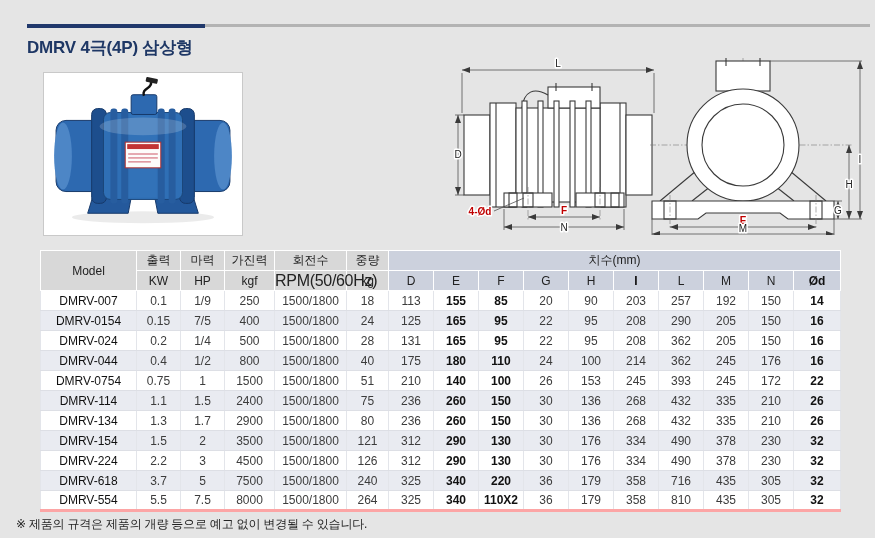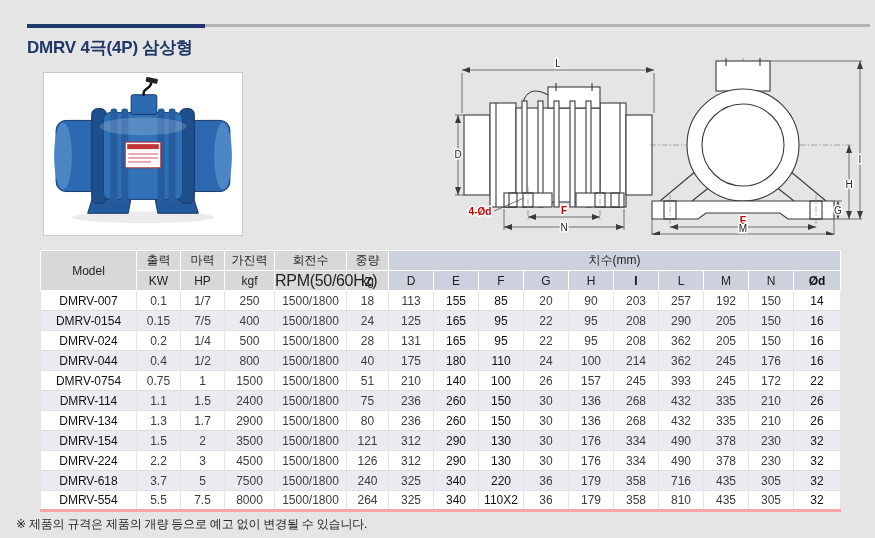--- a/index.html
+++ b/index.html
@@ -36,21 +36,21 @@
                   border:1px solid #ffffff; height:20px; text-align:center;
                   vertical-align:middle; padding:0; }
   table.spec th.dims { background:#ccd1dd;margin-left:48px; }
   table.spec th.boldh { font-weight:bold; color:#111; }
   table.spec th.small { font-size:16px; letter-spacing:-0.3px; }
   table.spec td { height:20px; text-align:center; vertical-align:middle;
                   color:#3c3c3c; border-right:1px solid #e3e5ea;
                   border-bottom:1px solid #dddfe5; background:#fff; padding:0; }
   table.spec td:first-child { border-left:1px solid #e3e5ea; color:#111; }
   table.spec tr.stripe td { background:#e9ebf1; }
-  table.spec td.bold { font-weight:normal; color:#111; }
+  table.spec td.bold { font-weight:bold; color:#111; }
 
   .footnote { position:absolute; left:16px; top:516px; font-size:12px; color:#222; letter-spacing:-0.2px;text-align:right; }
 </style>
 </head>
 <body>
 
 <div class="page">
 
   <div class="rule">
     <span class="rule-navy"></span>
@@ -254,21 +254,21 @@
         <th class="dims">L</th>
         <th class="dims">M</th>
         <th class="dims">N</th>
         <th class="dims boldh">Ød</th>
       </tr>
     </thead>
     <tbody>
         <tr>
           <td>DMRV-007</td>
           <td>0.1</td>
-          <td>1/7</td>
+          <td>1/9</td>
           <td>250</td>
           <td>1500/1800</td>
           <td>18</td>
           <td>113</td>
           <td class="bold">155</td>
           <td class="bold">85</td>
           <td>20</td>
           <td>90</td>
           <td>203</td>
           <td>257</td>
@@ -334,21 +334,21 @@
           <td>DMRV-0754</td>
           <td>0.75</td>
           <td>1</td>
           <td>1500</td>
           <td>1500/1800</td>
           <td>51</td>
           <td>210</td>
           <td class="bold">140</td>
           <td class="bold">100</td>
           <td>26</td>
-          <td>157</td>
+          <td>153</td>
           <td>245</td>
           <td>393</td>
           <td>245</td>
           <td>172</td>
           <td class="bold">22</td>
         </tr>
         <tr class="stripe">
           <td>DMRV-114</td>
           <td>1.1</td>
           <td>1.5</td>

